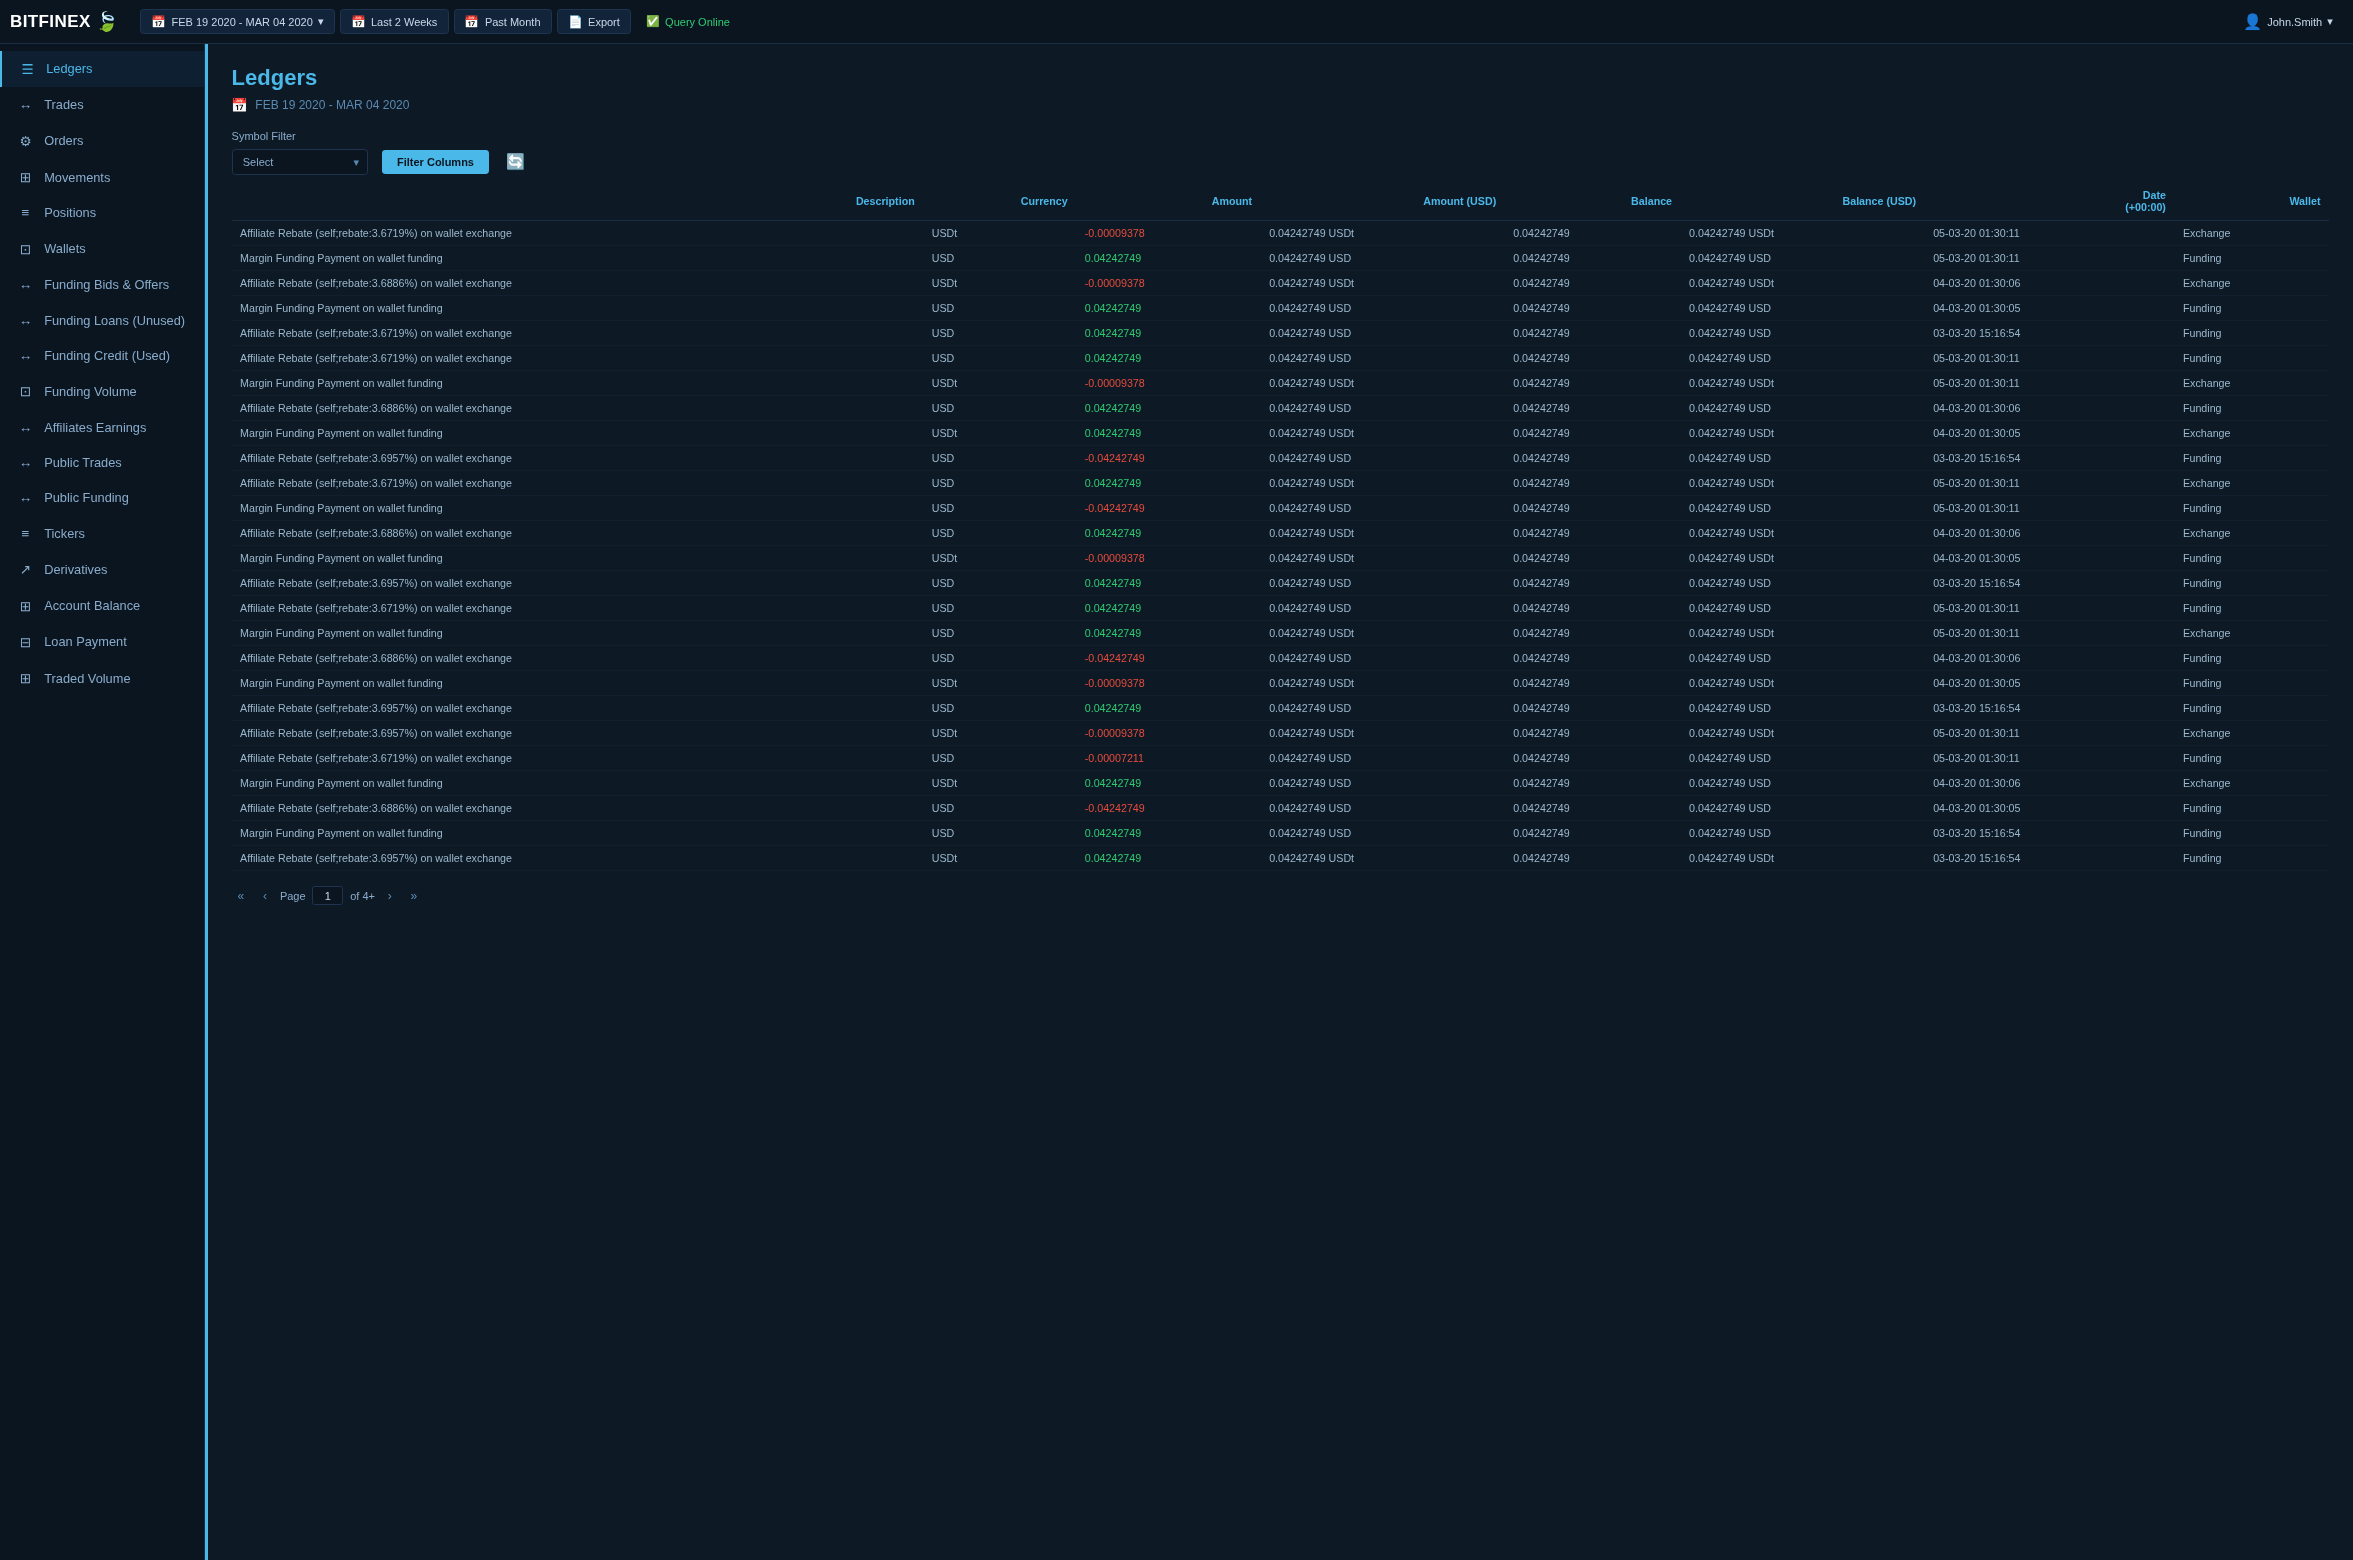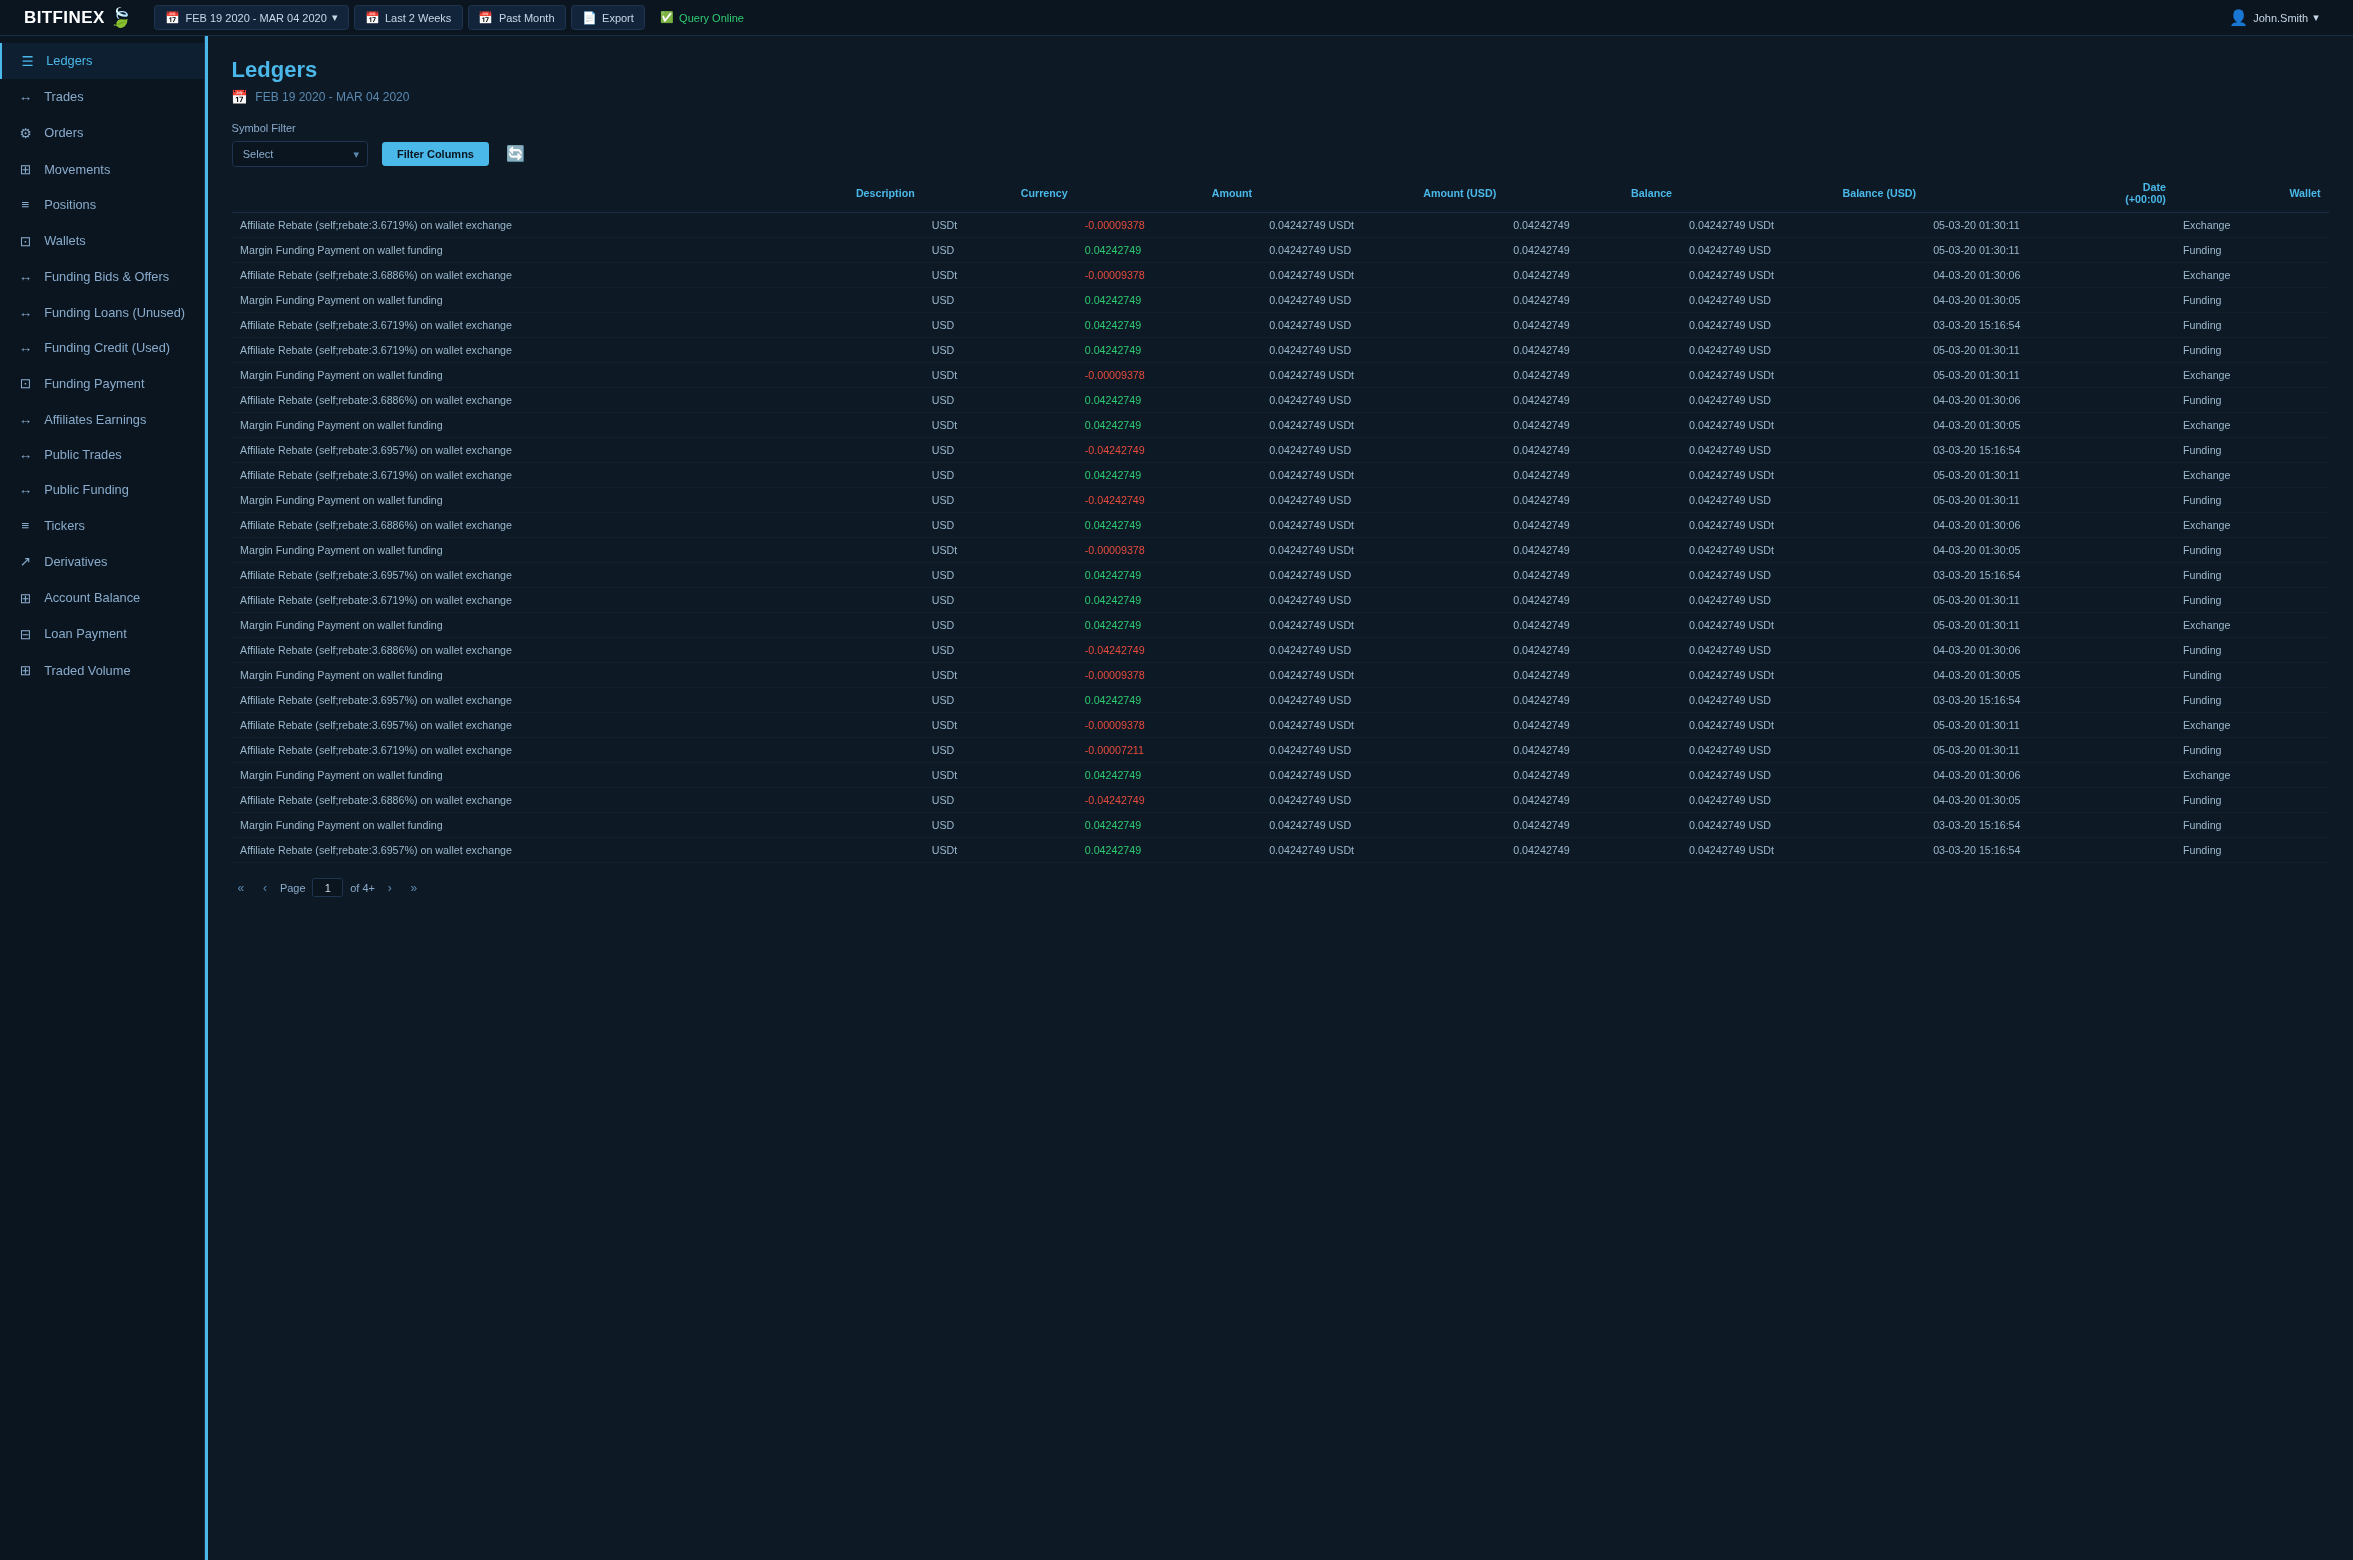--- a/index.html
+++ b/index.html
@@ -10,24 +10,24 @@
       font-size: 11px;
       height: 100vh;
       overflow: hidden;
       display: flex;
       flex-direction: column;
     }
 
     
     .topnav {
       background: #0a1520;
-      height: 36px;
-      display: flex;
-      align-items: center;
-      padding: 0 24px;
+      height: 44px;
+      display: flex;
+      align-items: center;
+      padding: 0 10px;
       border-bottom: 0.9px solid #1a2d42;
       flex-shrink: 0;
       gap: 5.1px;
     }
     .logo {
       display: flex;
       align-items: center;
       gap: 5.1px;
       font-size: 17px;
       font-weight: 700;
@@ -333,21 +333,21 @@
     <div class="sidebar-item">
       <span class="s-icon">↔</span>
       <span>Funding Loans (Unused)</span>
     </div>
     <div class="sidebar-item">
       <span class="s-icon">↔</span>
       <span>Funding Credit (Used)</span>
     </div>
     <div class="sidebar-item">
       <span class="s-icon">⊡</span>
-      <span>Funding Payment</span>
+      <span>Funding Volume</span>
     </div>
     <div class="sidebar-item">
       <span class="s-icon">↔</span>
       <span>Affiliates Earnings</span>
     </div>
     <div class="sidebar-item">
       <span class="s-icon">↔</span>
       <span>Public Trades</span>
     </div>
     <div class="sidebar-item">

